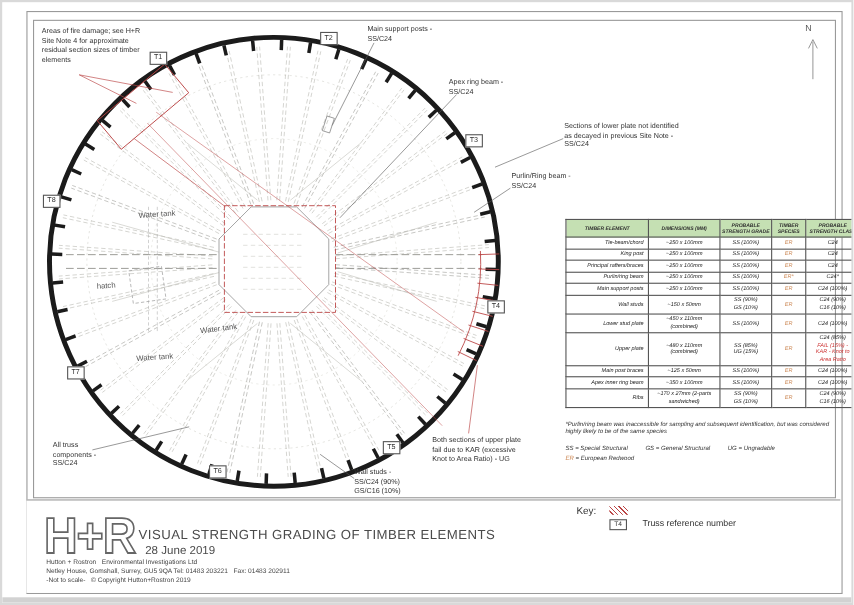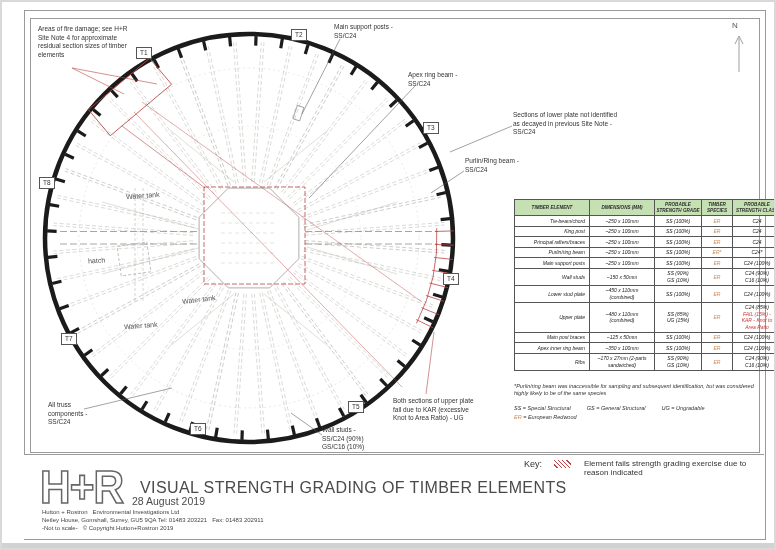--- a/index.html
+++ b/index.html
@@ -35,21 +35,21 @@
   .key-items{position:absolute;left:552px;top:457px;width:215px;}
   .key-row{display:flex;align-items:flex-start;margin-bottom:3px;}
   .key-sym{width:20px;margin-right:10px;flex:0 0 20px;margin-top:1px;}
   .key-txt{font-size:8px;color:#333;line-height:1.15;}
   .hatch-swatch{width:17px;height:8px;background:repeating-linear-gradient(45deg,transparent 0 2px,var(--red,#bb4444) 2px 3px);}
   .fire-swatch{width:15px;height:7px;border:1px dashed var(--red,#bb4444);}
   .truss-swatch{width:14px;border:1px solid #555;font-size:6px;line-height:8px;text-align:center;color:#333;background:#fff;}
   
   .logo{position:absolute;left:38px;top:458px;font-size:46px;font-weight:bold;color:#fff;
         -webkit-text-stroke:1.6px #666;letter-spacing:-1px;transform:scaleX(0.92);transform-origin:left top;}
-  .tb-title{position:absolute;left:138px;top:477px;font-size:16px;color:#4a4a4a;letter-spacing:0.4px;}
+  .tb-title{position:absolute;left:124px;top:477px;font-size:12px;color:#4a4a4a;letter-spacing:0.4px;}
   .tb-date{position:absolute;left:130px;top:493px;font-size:10.5px;color:#4a4a4a;}
   .tb-co{position:absolute;left:40px;top:507px;font-size:6px;color:#444;line-height:1.3;}
   .tb-co div{white-space:pre;}
 </style>
 </head>
 <body>
 
 <div class="page">
   <div class="frame-content"></div>
   <div class="frame-drawing"></div>
@@ -386,31 +386,36 @@
   </table>
   <div class="tblnote">*Purlin/ring beam was inaccessible for sampling and subsequent identification, but was considered highly likely to be of the same species</div>
   <div class="tbllegend" id="tbl-legend">
       <div><span class="item">SS = Special Structural</span><span class="item">GS = General Structural</span><span class="item">UG = Ungradable</span></div>
       <div><span class="orange">ER</span><span> = European Redwood</span></div>
     </div>
 
   <div class="title-area"></div>
   <div class="logo">H+R</div>
   <div class="tb-title">VISUAL STRENGTH GRADING OF TIMBER ELEMENTS</div>
-  <div class="tb-date">28 August 2019</div>
+  <div class="tb-date">28 June 2019</div>
   <div class="tb-co">
     <div>Hutton + Rostron   Environmental Investigations Ltd</div>
     <div>Netley House, Gomshall, Surrey, GU5 9QA Tel: 01483 203221   Fax: 01483 202911</div>
     <div>-Not to scale-   © Copyright Hutton+Rostron 2019</div>
   </div>
 
   <div class="key-label">Key:</div>
   <div class="key-items" id="key-items">
       <div class="key-row">
         <div class="key-sym">
           <div class="hatch-swatch"></div>
         </div>
-        <div class="key-txt">Element fails strength grading exercise due to reason indicated</div>
+      </div>
+      <div class="key-row">
+        <div class="key-sym">
+          <div class="truss-swatch">T4</div>
+        </div>
+        <div class="key-txt">Truss reference number</div>
       </div>
     </div>
 
   <div class="bottom-edge"></div>
 </div>
 
 </body></html>

